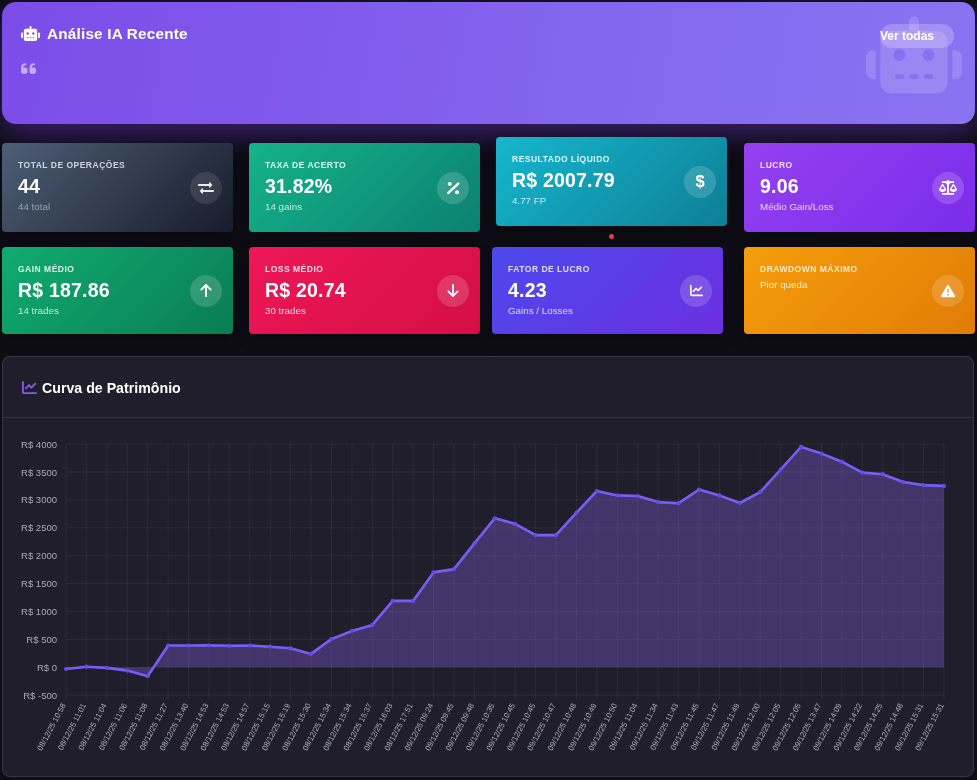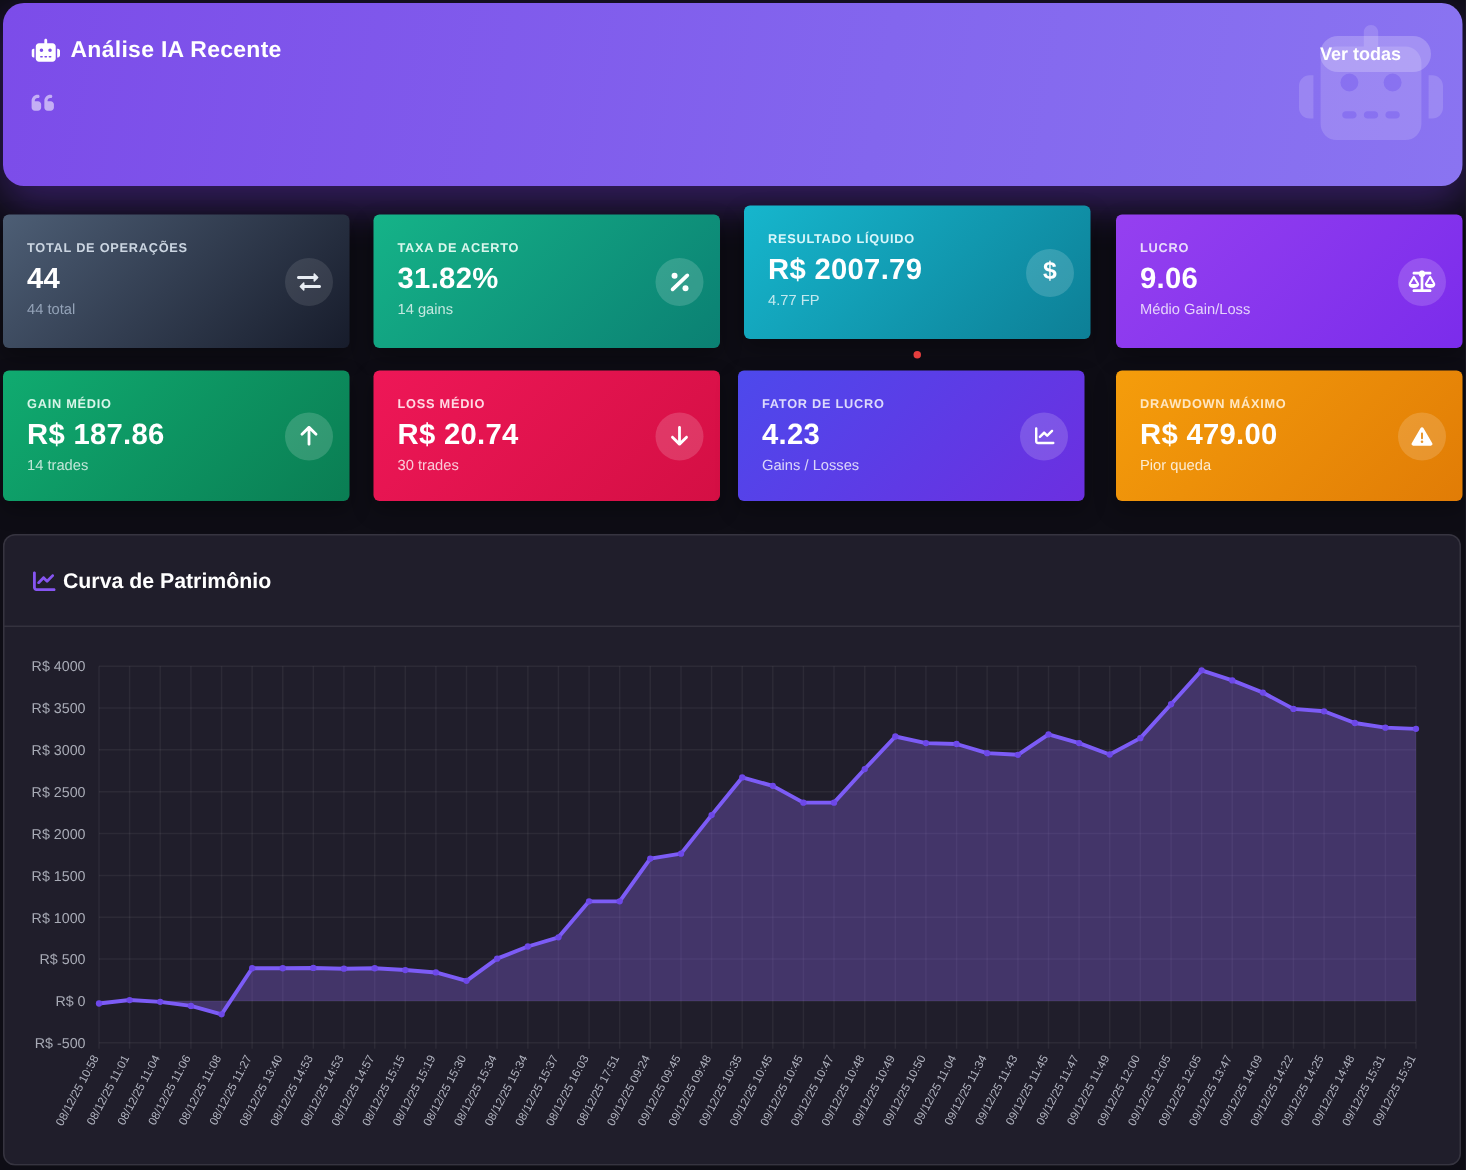--- a/index.html
+++ b/index.html
@@ -103,21 +103,20 @@
     <div class="v">4.23</div>
     <div class="s" style="color:rgba(255,255,255,0.78)">Gains / Losses</div>
  <div class="ic">
       <svg width="15" height="13" viewBox="0 0 512 512">
         <path fill="#fff" d="M64 64c0-17.7-14.3-32-32-32S0 46.3 0 64L0 400c0 44.2 35.8 80 80 80l400 0c17.7 0 32-14.3 32-32s-14.3-32-32-32L80 416c-8.8 0-16-7.2-16-16L64 64zm406.6 86.6c12.5-12.5 12.5-32.8 0-45.3s-32.8-12.5-45.3 0L320 210.7l-57.4-57.4c-12.5-12.5-32.8-12.5-45.3 0l-112 112c-12.5 12.5-12.5 32.8 0 45.3s32.8 12.5 45.3 0L240 221.3l57.4 57.4c12.5 12.5 32.8 12.5 45.3 0l128-128z"></path>
       </svg>
     </div>
 </div>
 <div class="card r2" style="left:744px;background:linear-gradient(135deg,#f59d0b,#e17c06)">
  <h3 style="color:#ffe7c2">DRAWDOWN MÁXIMO</h3>
-    <div class="v">R$ 479.00</div>
     <div class="s" style="color:rgba(255,255,255,0.82)">Pior queda</div>
  <div class="ic">
       <svg width="16" height="14" viewBox="0 0 512 512">
         <path fill="#fff" d="M256 32c14.2 0 27.3 7.5 34.5 19.8l216 368c7.3 12.4 7.3 27.7 .2 40.1S486.3 480 472 480L40 480c-14.3 0-27.6-7.7-34.7-20.1s-7-27.8 .2-40.1l216-368C228.7 39.5 241.8 32 256 32zm0 128c-13.3 0-24 10.7-24 24l0 112c0 13.3 10.7 24 24 24s24-10.7 24-24l0-112c0-13.3-10.7-24-24-24zm32 224a32 32 0 1 0 -64 0 32 32 0 1 0 64 0z"></path>
       </svg>
     </div>
 </div>
 <div class="dot"></div>
 <div class="chartcard">
     <svg width="973" height="421" viewBox="0 0 973 421" style="position:absolute;left:-1px;top:-1px">

